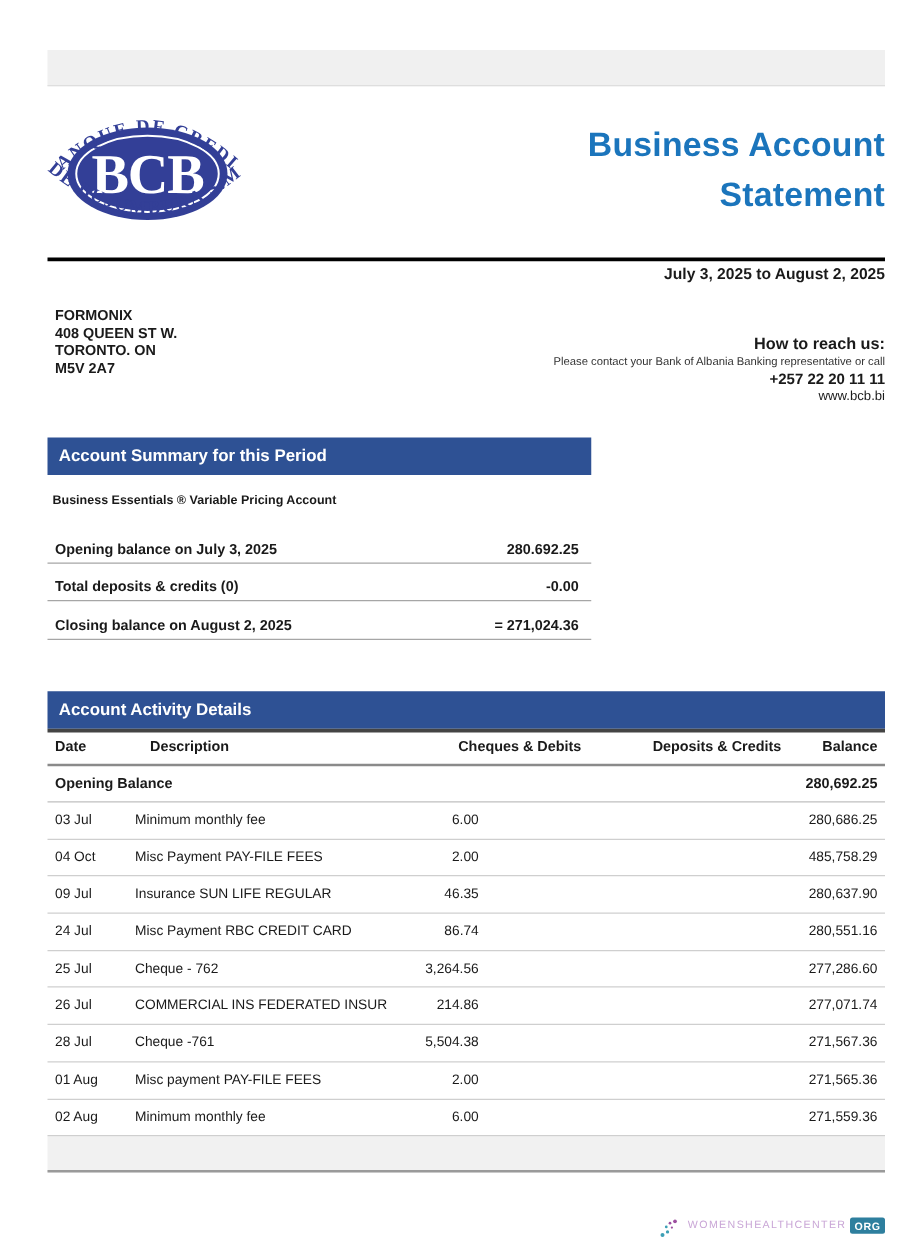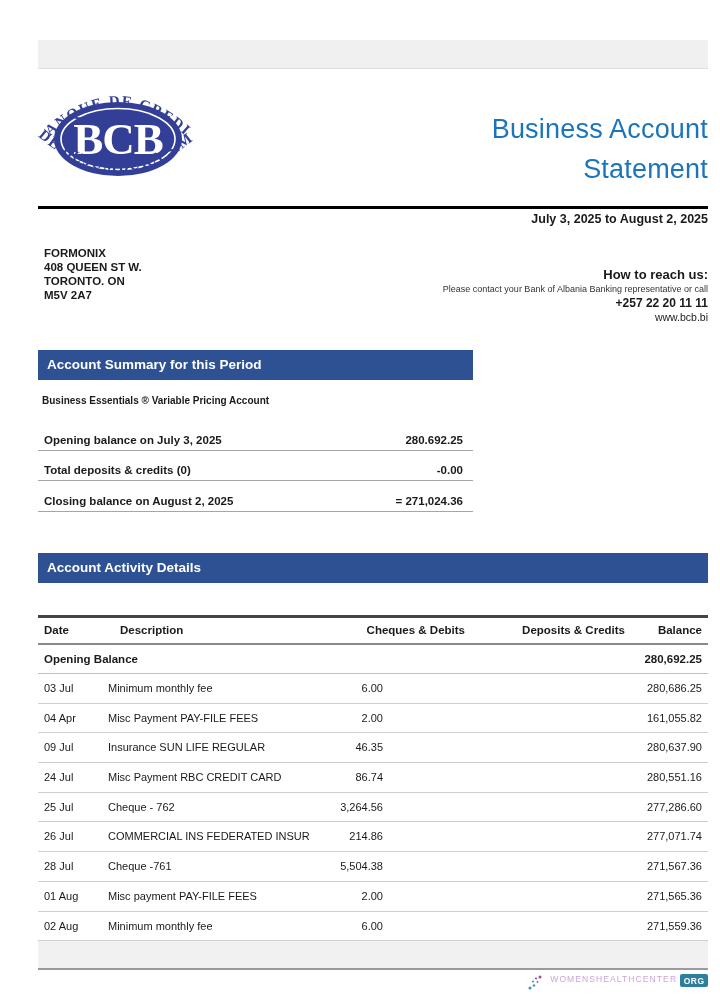--- a/index.html
+++ b/index.html
@@ -4,22 +4,22 @@
 <style>
   html,body{margin:0;padding:0;background:#ffffff;}
   .page{position:relative;width:720px;height:1000px;background:#ffffff;overflow:hidden;
         font-family:"Liberation Sans",sans-serif;color:#1a1a1a;}
 
   .top-band{position:absolute;left:38px;top:40px;width:670px;height:28px;
             background:#f0f0f0;border-bottom:1px solid #dedede;}
 
   .logo-svg{position:absolute;left:30px;top:82px;}
 
-  .doc-title{position:absolute;right:12px;top:109px;text-align:right;
-             font-size:27px;font-weight:normal;line-height:40px;color:#1b75bc;letter-spacing:0.2px;}
+  .doc-title{position:absolute;right:12px;top:96px;text-align:right;
+             font-size:27px;font-weight:bold;line-height:40px;color:#1b75bc;letter-spacing:0.2px;}
 
   .head-rule{position:absolute;left:38px;top:206px;width:670px;height:2.5px;background:#000;}
 
   .period{position:absolute;right:12px;top:212px;font-size:12.5px;font-weight:bold;}
 
   .customer{position:absolute;left:44px;top:246px;font-size:11.5px;font-weight:bold;line-height:14px;}
 
   .account-number{position:absolute;right:12px;top:238px;font-size:13px;font-weight:bold;}
 
   .reach{position:absolute;right:12px;top:267px;text-align:right;}
@@ -33,21 +33,21 @@
   .summary-bar{top:350px;width:435px;}
   .activity-bar{top:553px;width:670px;}
 
   .product{position:absolute;left:42px;top:395px;font-size:10px;font-weight:bold;}
 
   .summary-table{position:absolute;left:38px;top:420px;width:435px;}
   .summary-row{position:relative;height:29.5px;border-bottom:1px solid #a6a6a6;}
   .summary-row .s-label{position:absolute;left:6px;bottom:4px;font-size:11.5px;font-weight:bold;}
   .summary-row .s-value{position:absolute;right:10px;bottom:4px;font-size:11.5px;font-weight:bold;}
 
-  .activity-table{position:absolute;left:38px;top:583px;width:670px;margin-top:32px;}
+  .activity-table{position:absolute;left:38px;top:583px;width:670px;}
   .dark-line{height:3px;background:#444444;}
   .a-headrow{position:relative;height:25px;border-bottom:2px solid #8a8a8a;font-weight:bold;font-size:11.5px;}
   .a-headrow span{position:absolute;line-height:25px;}
   .h-date{left:6px;}
   .h-desc{left:82px;}
   .h-debit{left:0;width:427px;text-align:right;}
   .h-credit{left:0;width:587px;text-align:right;}
   .h-balance{right:6px;}
 
   .a-openrow{position:relative;height:28px;border-bottom:1px solid #c0c0c0;font-weight:bold;font-size:11.5px;}
@@ -162,25 +162,25 @@
 
         <div class="a-row">
           <span class="c-date">03 Jul</span>
           <span class="c-desc">Minimum monthly fee</span>
           <span class="c-debit">6.00</span>
           <span class="c-credit"></span>
           <span class="c-balance">280,686.25</span>
         </div>
 
         <div class="a-row">
-          <span class="c-date">04 Apr</span>
+          <span class="c-date">04 Oct</span>
           <span class="c-desc">Misc Payment PAY-FILE FEES</span>
           <span class="c-debit">2.00</span>
           <span class="c-credit"></span>
-          <span class="c-balance">161,055.82</span>
+          <span class="c-balance">485,758.29</span>
         </div>
 
         <div class="a-row">
           <span class="c-date">09 Jul</span>
           <span class="c-desc">Insurance SUN LIFE REGULAR</span>
           <span class="c-debit">46.35</span>
           <span class="c-credit"></span>
           <span class="c-balance">280,637.90</span>
         </div>
 

